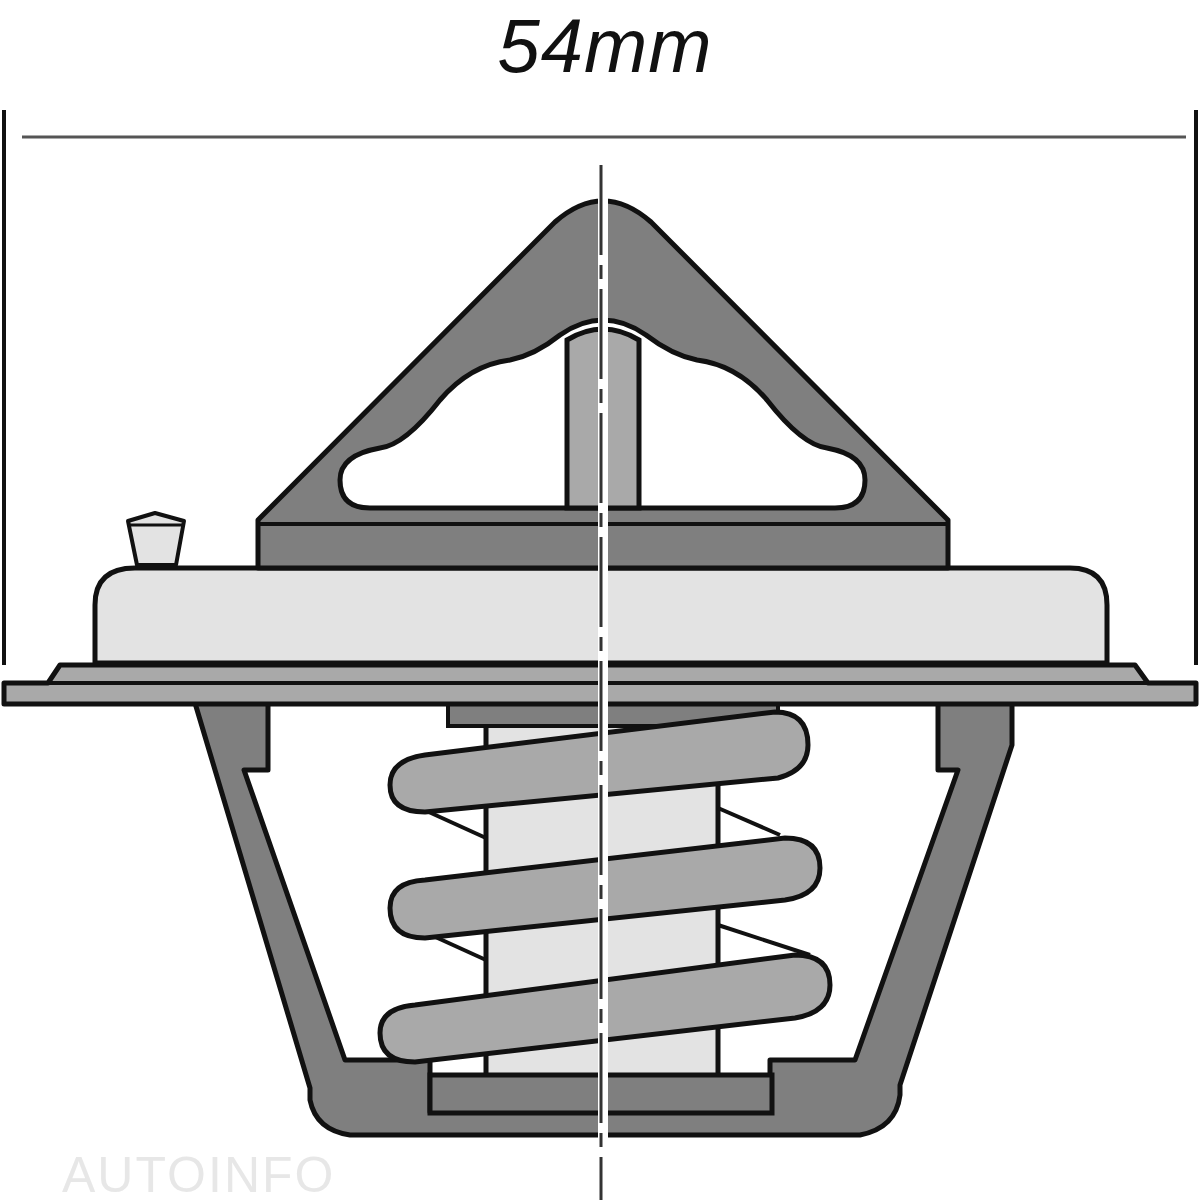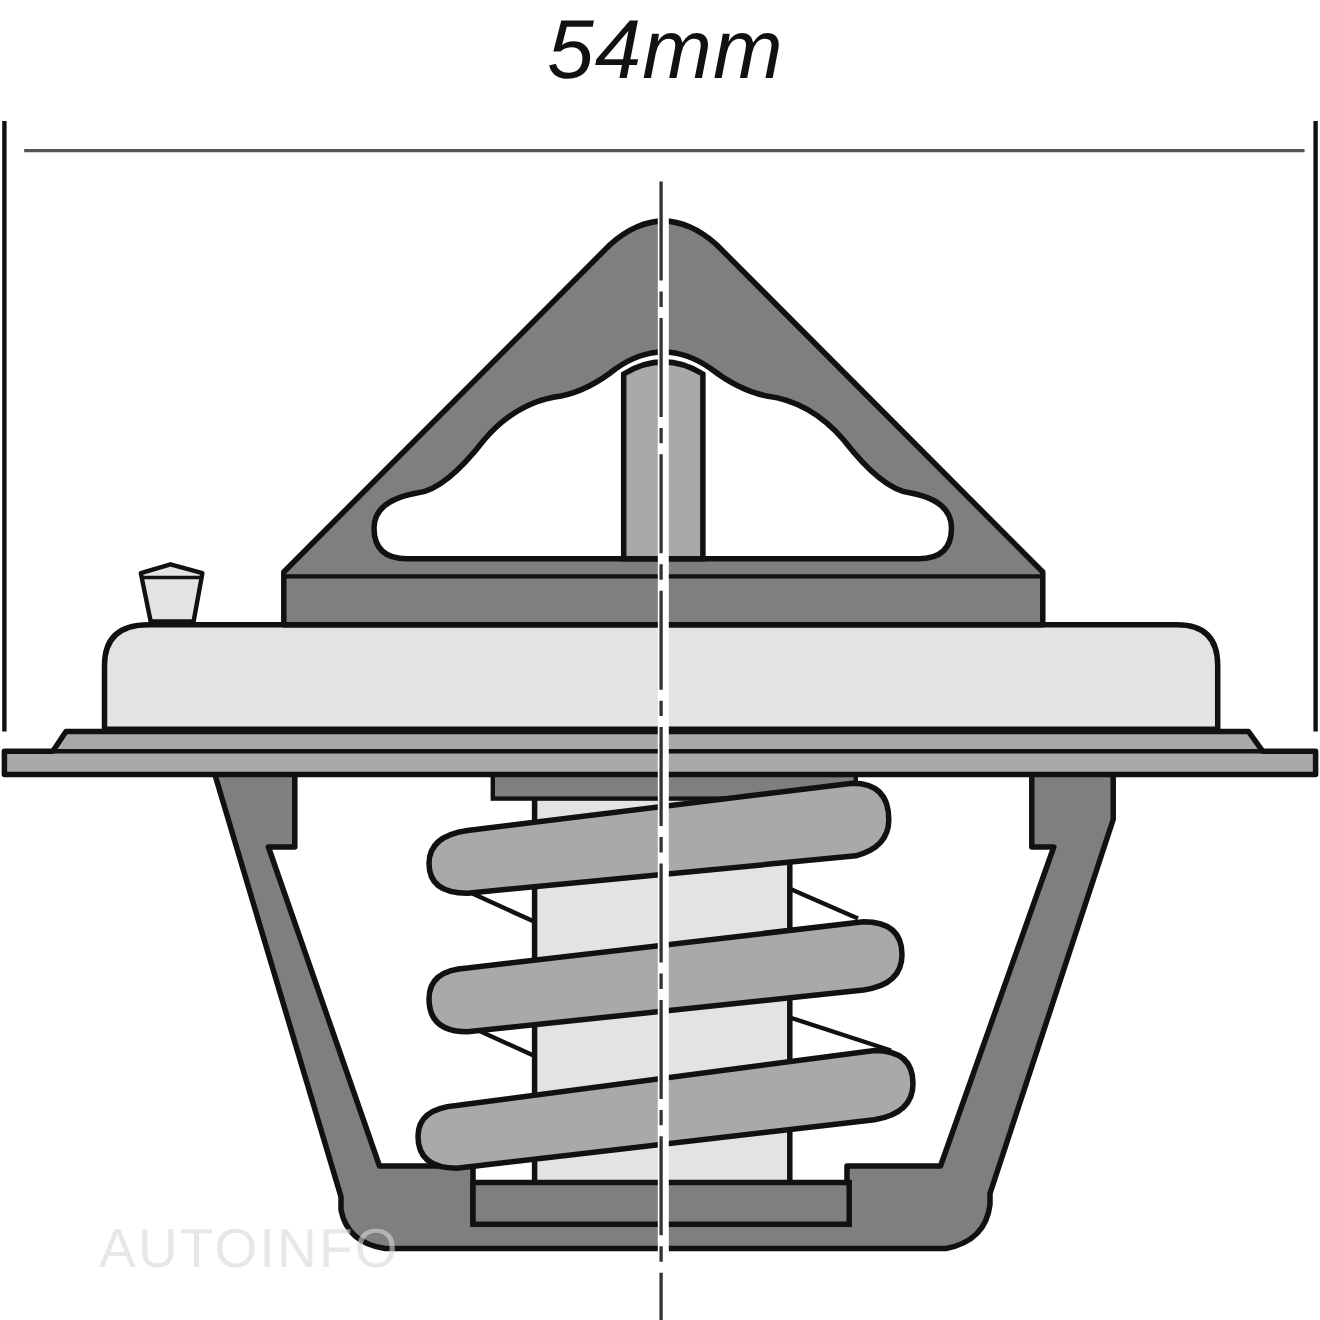--- a/index.html
+++ b/index.html
@@ -22,28 +22,27 @@
       font-family: "Liberation Sans", sans-serif;
       font-style: italic;
       font-size: 76px;
       color: #111111;
       letter-spacing: 1px;
       line-height: 1;
     }
     .watermark {
       position: absolute;
       left: 62px;
-      top: 1110px;
+      top: 1150px;
       font-family: "Liberation Sans", sans-serif;
       font-size: 50px;
       letter-spacing: 2px;
       color: #d8d8d8;
       opacity: 0.6;
       line-height: 1;
-      margin-left: 28px;
     }
     svg.diagram {
       position: absolute;
       left: 0;
       top: 0;
     }
   </style>
 </head>
 <body>
 

